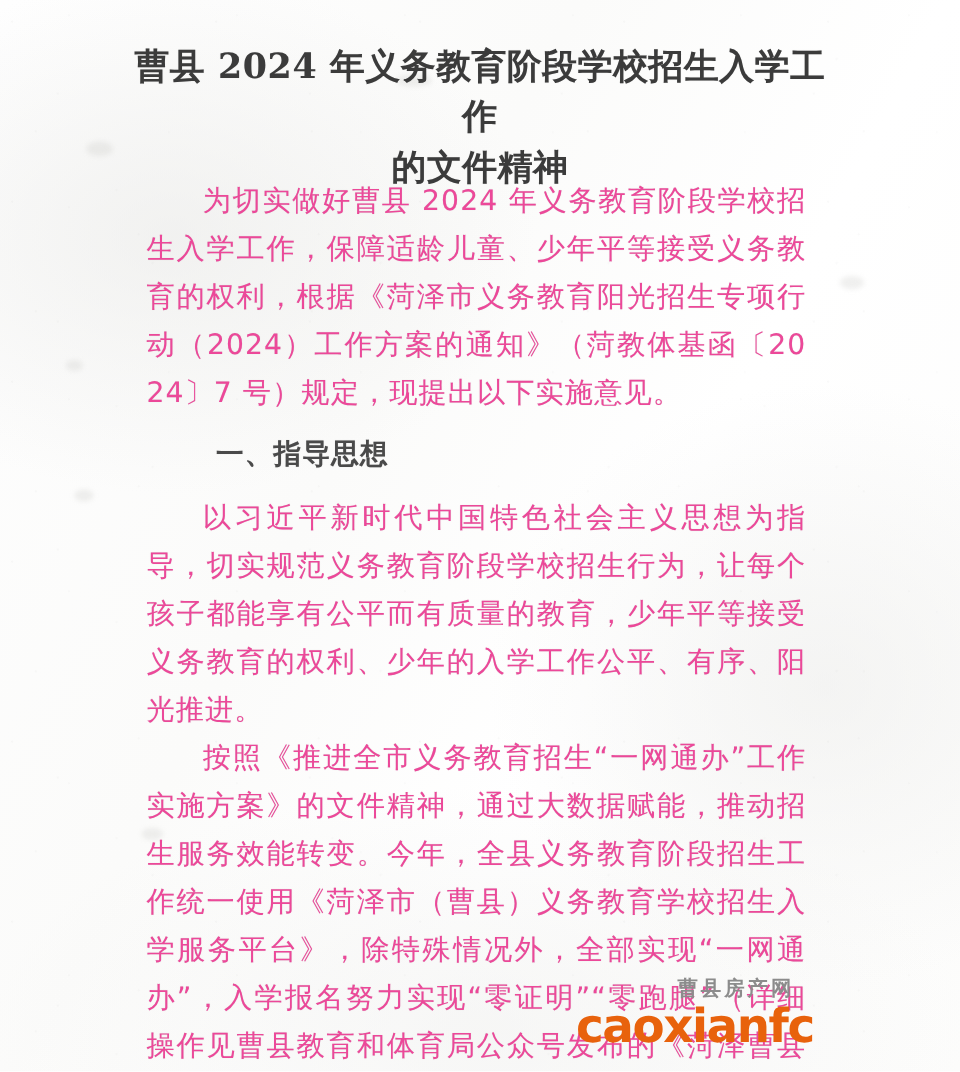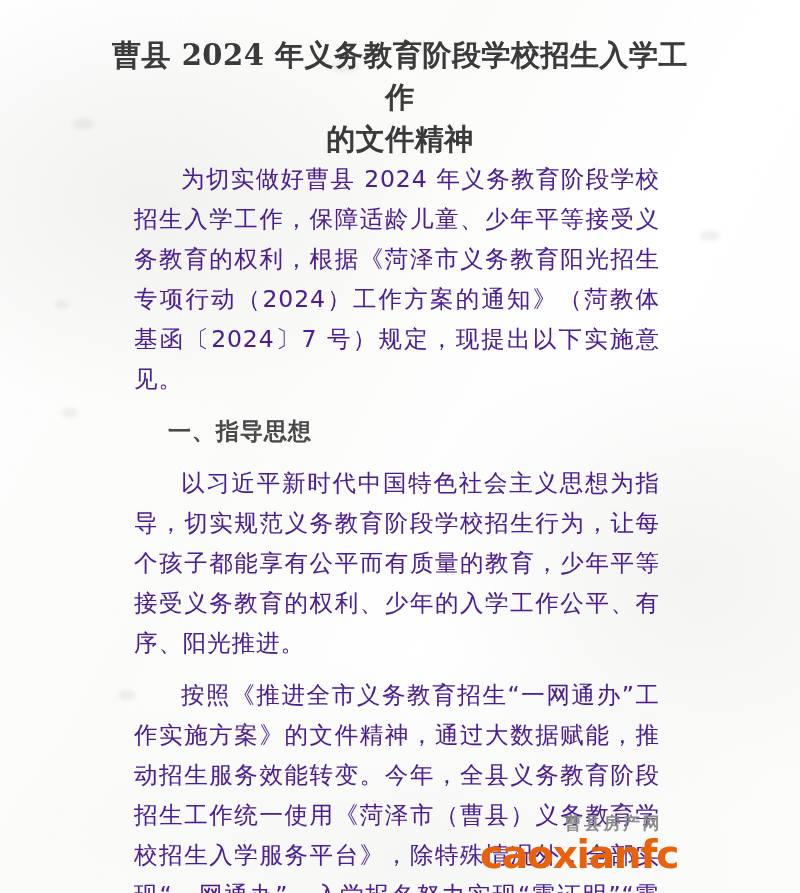--- a/index.html
+++ b/index.html
@@ -76,35 +76,35 @@
   }
 
   .body-col {
     position: absolute;
     left: 122px;
     top: 147px;
     width: 550px;
   }
 
   p.para {
-    margin: 12px;
+    margin: 0;
     font-family: "DejaVu Sans", "Liberation Sans", sans-serif;
     font-size: 23.5px;
     line-height: 40px;
-    color: #4c1d95;
+    color: #ec4899;
     text-align: justify;
     text-justify: inter-character;
     text-indent: 2em;
     letter-spacing: 0.9px;
     text-shadow: 0 0 0.7px rgba(120,120,120,0.28);
     word-break: break-all;
   }
 
   h2.section {
-    margin: 0;
+    margin: 12px;
     font-family: "DejaVu Sans", "Liberation Sans", sans-serif;
     font-weight: 700;
     font-size: 23px;
     line-height: 40px;
     color: #4a4a4a;
     text-indent: 2em;
     letter-spacing: 1px;
     text-shadow: 0 0 0.6px rgba(90,90,90,0.35);
   }
 

